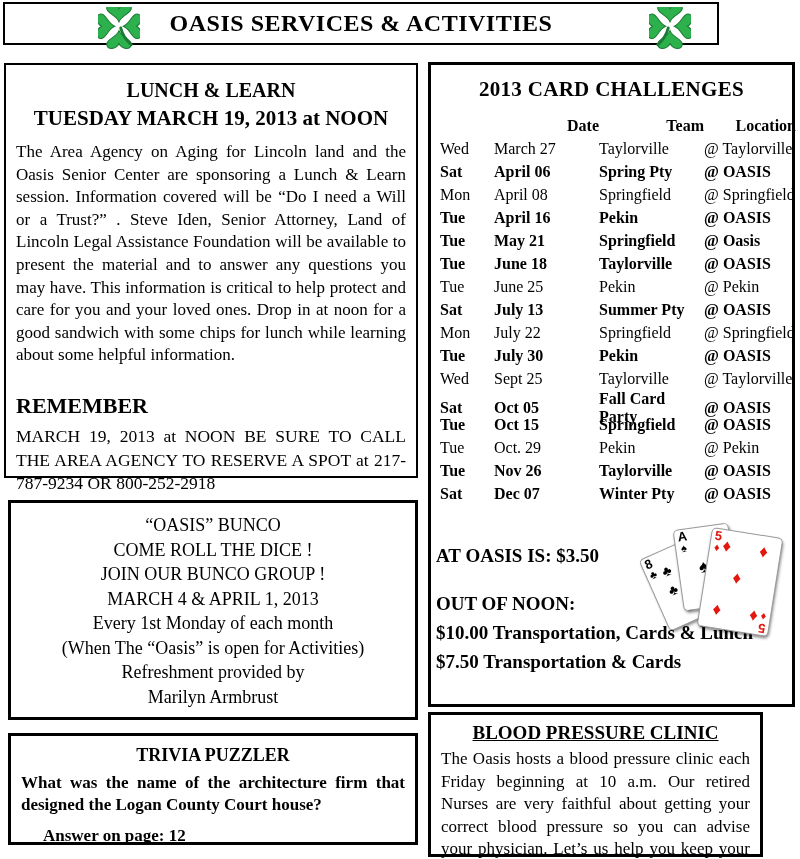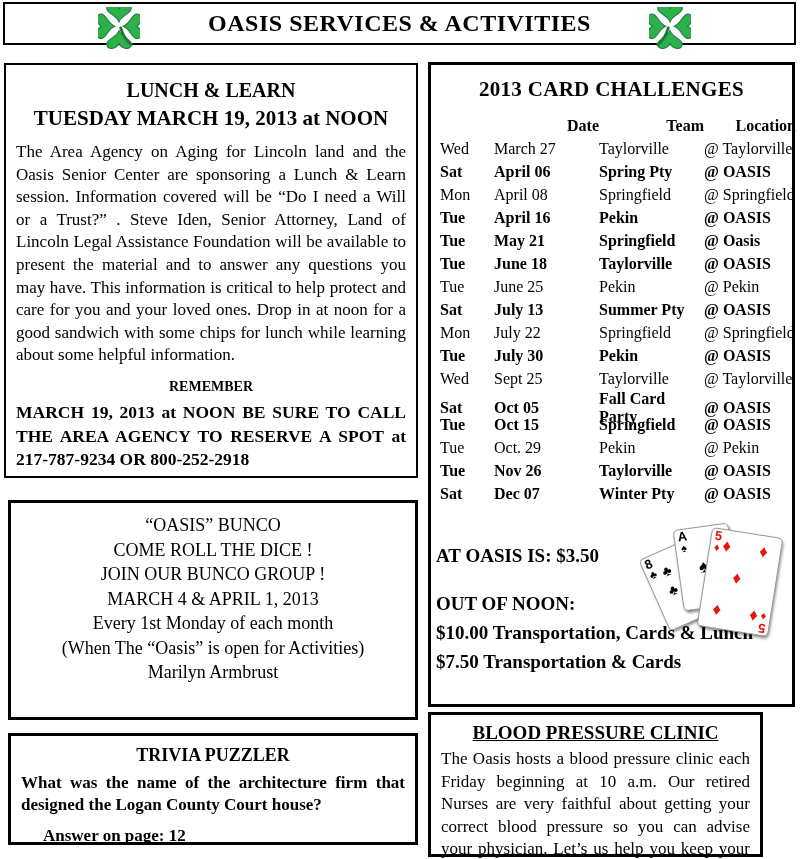--- a/index.html
+++ b/index.html
@@ -2,33 +2,33 @@
 <html><head>
 <meta charset="utf-8">
 <style>
   html,body{margin:0;padding:0;}
   body{
     width:800px;height:859px;position:relative;background:#ffffff;
     font-family:"Liberation Serif", serif;color:#000;overflow:hidden;
   }
   .box{position:absolute;background:#fff;border:3px solid #000;box-sizing:border-box;}
   
-  .header{left:3px;top:2px;width:793px;height:43px;border-width:2px;
+  .header{left:3px;top:2px;width:716px;height:43px;border-width:2px;
     display:flex;align-items:center;justify-content:center;}
   .header-title{font-size:24px;font-weight:bold;letter-spacing:.5px;}
   .shamrock{position:absolute;top:3px;width:42px;height:42px;}
   .shamrock.left{left:93px;}
   .shamrock.right{left:644px;transform:scaleX(-1);}
   
   .lunch{left:4px;top:63px;width:414px;height:415px;border-width:2px;padding:8px 10px;}
   .lunch h2{margin:6px 0 2px;text-align:center;font-size:20px;}
   .lunch h3{margin:4px 0 10px;text-align:center;font-size:21px;}
   .para{font-size:17px;line-height:1.33;text-align:justify;margin:8px 0;}
-  .remember-h{text-align:center;font-weight:bold;font-size:14px;margin:12px 0 6px;}
-  .remember-b{font-weight:bold;font-size:17.5px;line-height:1.35;text-align:justify;margin:2px 0;}
+  .remember-h{text-align:left;font-weight:bold;font-size:22px;margin:26px 0 6px;}
+  .remember-b{font-weight:normal;font-size:17.5px;line-height:1.35;text-align:justify;margin:2px 0;}
   
   .bunco{left:8px;top:500px;width:410px;height:220px;padding:10px 8px;}
   .bunco-line{text-align:center;font-size:18px;line-height:24.5px;}
   .bunco-line[data-bold="true"]{font-weight:normal;}
   
   .trivia{left:8px;top:733px;width:410px;height:112px;padding:7px 10px;}
   .trivia h2{margin:2px 0 6px;text-align:center;font-size:18px;}
   .trivia .q{font-weight:bold;font-size:17px;line-height:1.3;text-align:justify;margin:0;}
   .trivia .a{font-weight:bold;font-size:17px;margin:10px 0 0 22px;}
   
@@ -101,20 +101,21 @@
 
 <div class="box bunco">
   <div>
 
   <div class="bunco-line" data-bold="true">“OASIS” BUNCO</div>
       <div class="bunco-line" data-bold="true">COME ROLL THE DICE !</div>
       <div class="bunco-line" data-bold="true">JOIN OUR BUNCO GROUP !</div>
       <div class="bunco-line" data-bold="true">MARCH 4 &amp; APRIL 1, 2013</div>
       <div class="bunco-line" data-bold="false">Every 1st Monday of each month</div>
       <div class="bunco-line" data-bold="false">(When The “Oasis” is open for Activities)</div>
+      <div class="bunco-line" data-bold="false">Refreshment provided by</div>
       <div class="bunco-line" data-bold="false">Marilyn Armbrust</div>
     </div>
 </div>
 
 <div class="box trivia">
   <h2>TRIVIA PUZZLER</h2>
   <p class="q">What was the name of the architecture firm that designed the Logan County Court house?</p>
   <div class="a">Answer on page: 12</div>
 </div>
 

